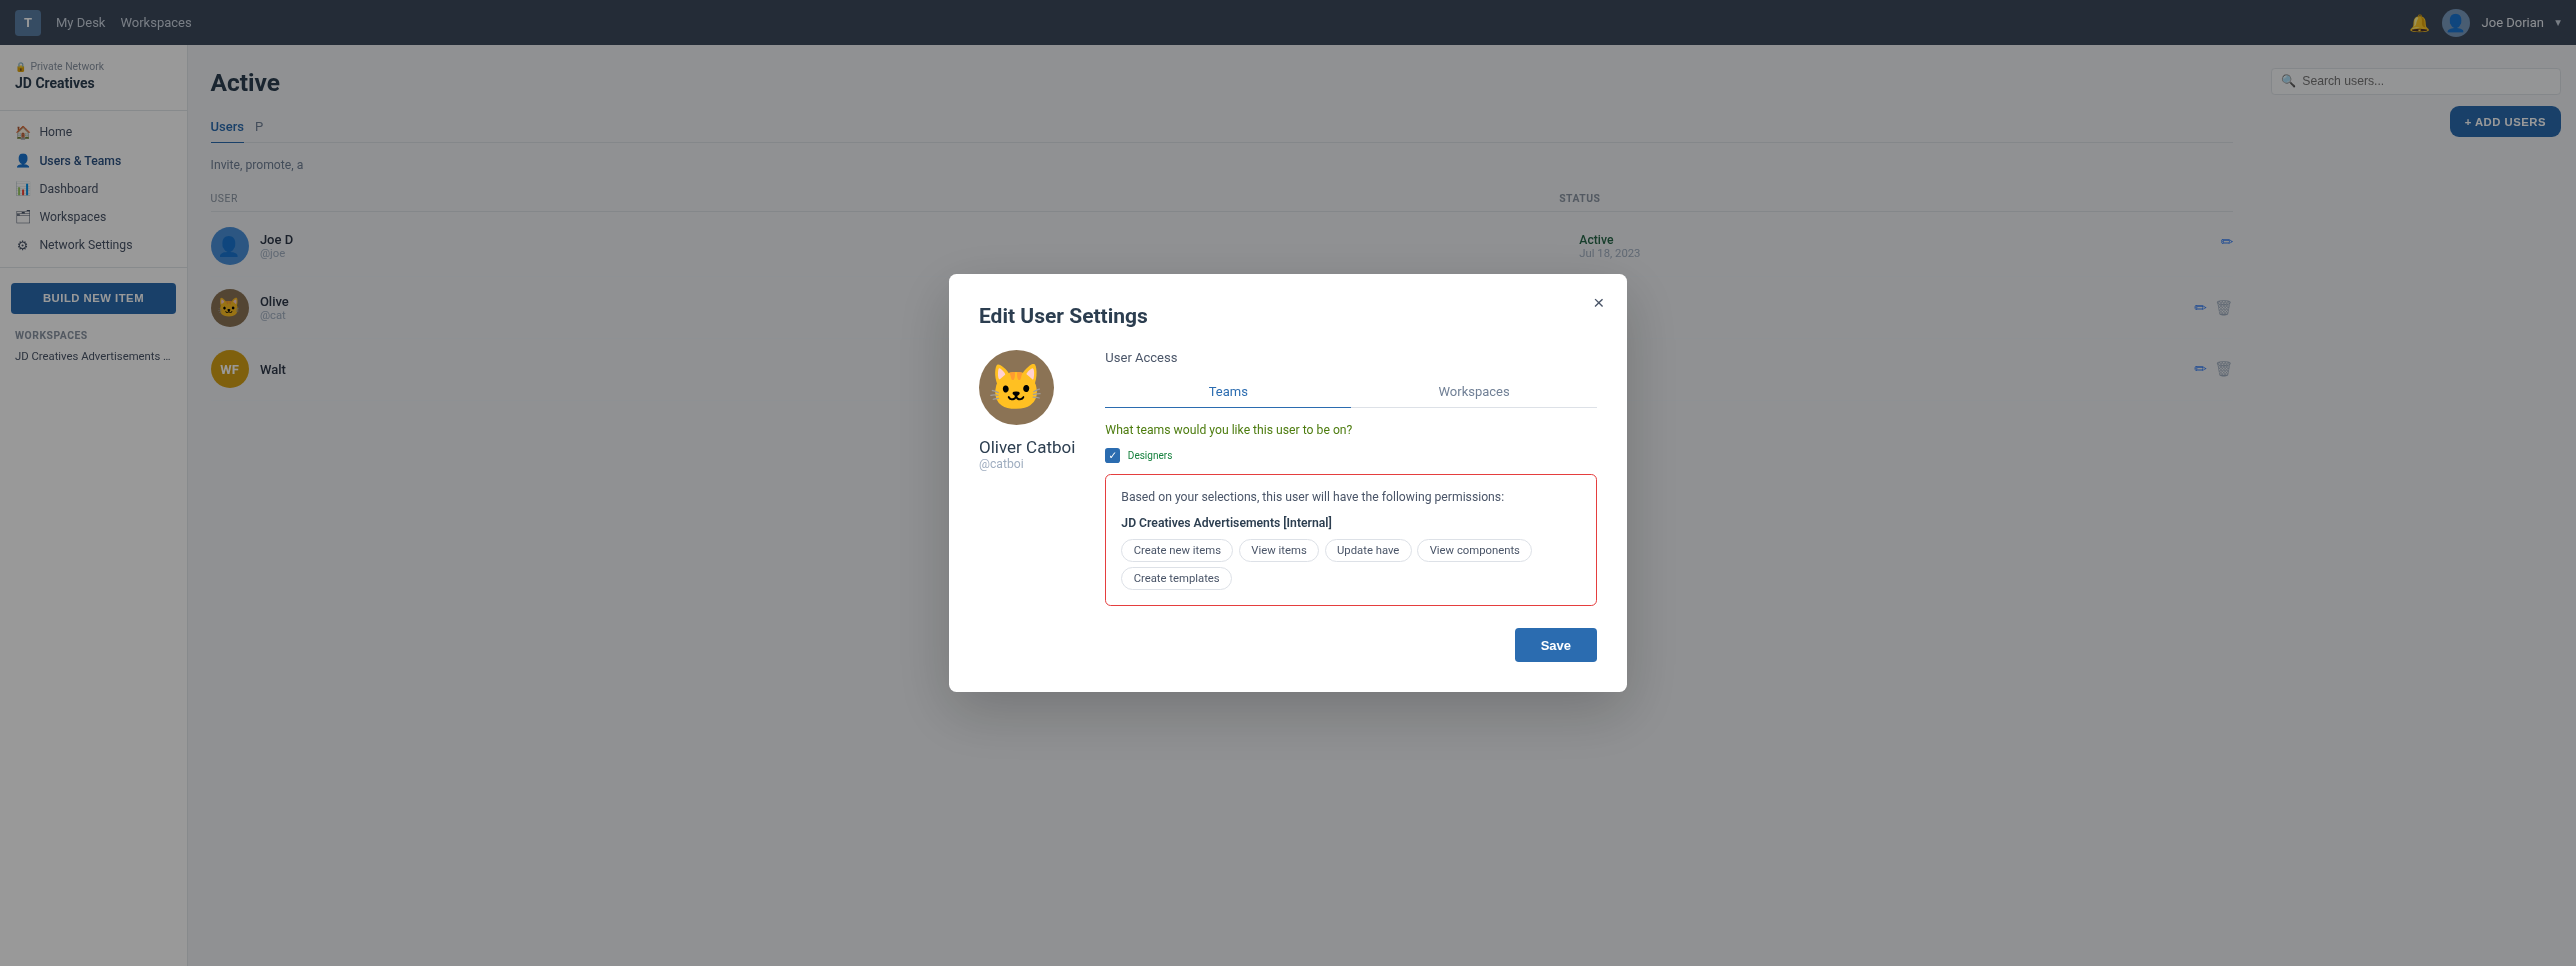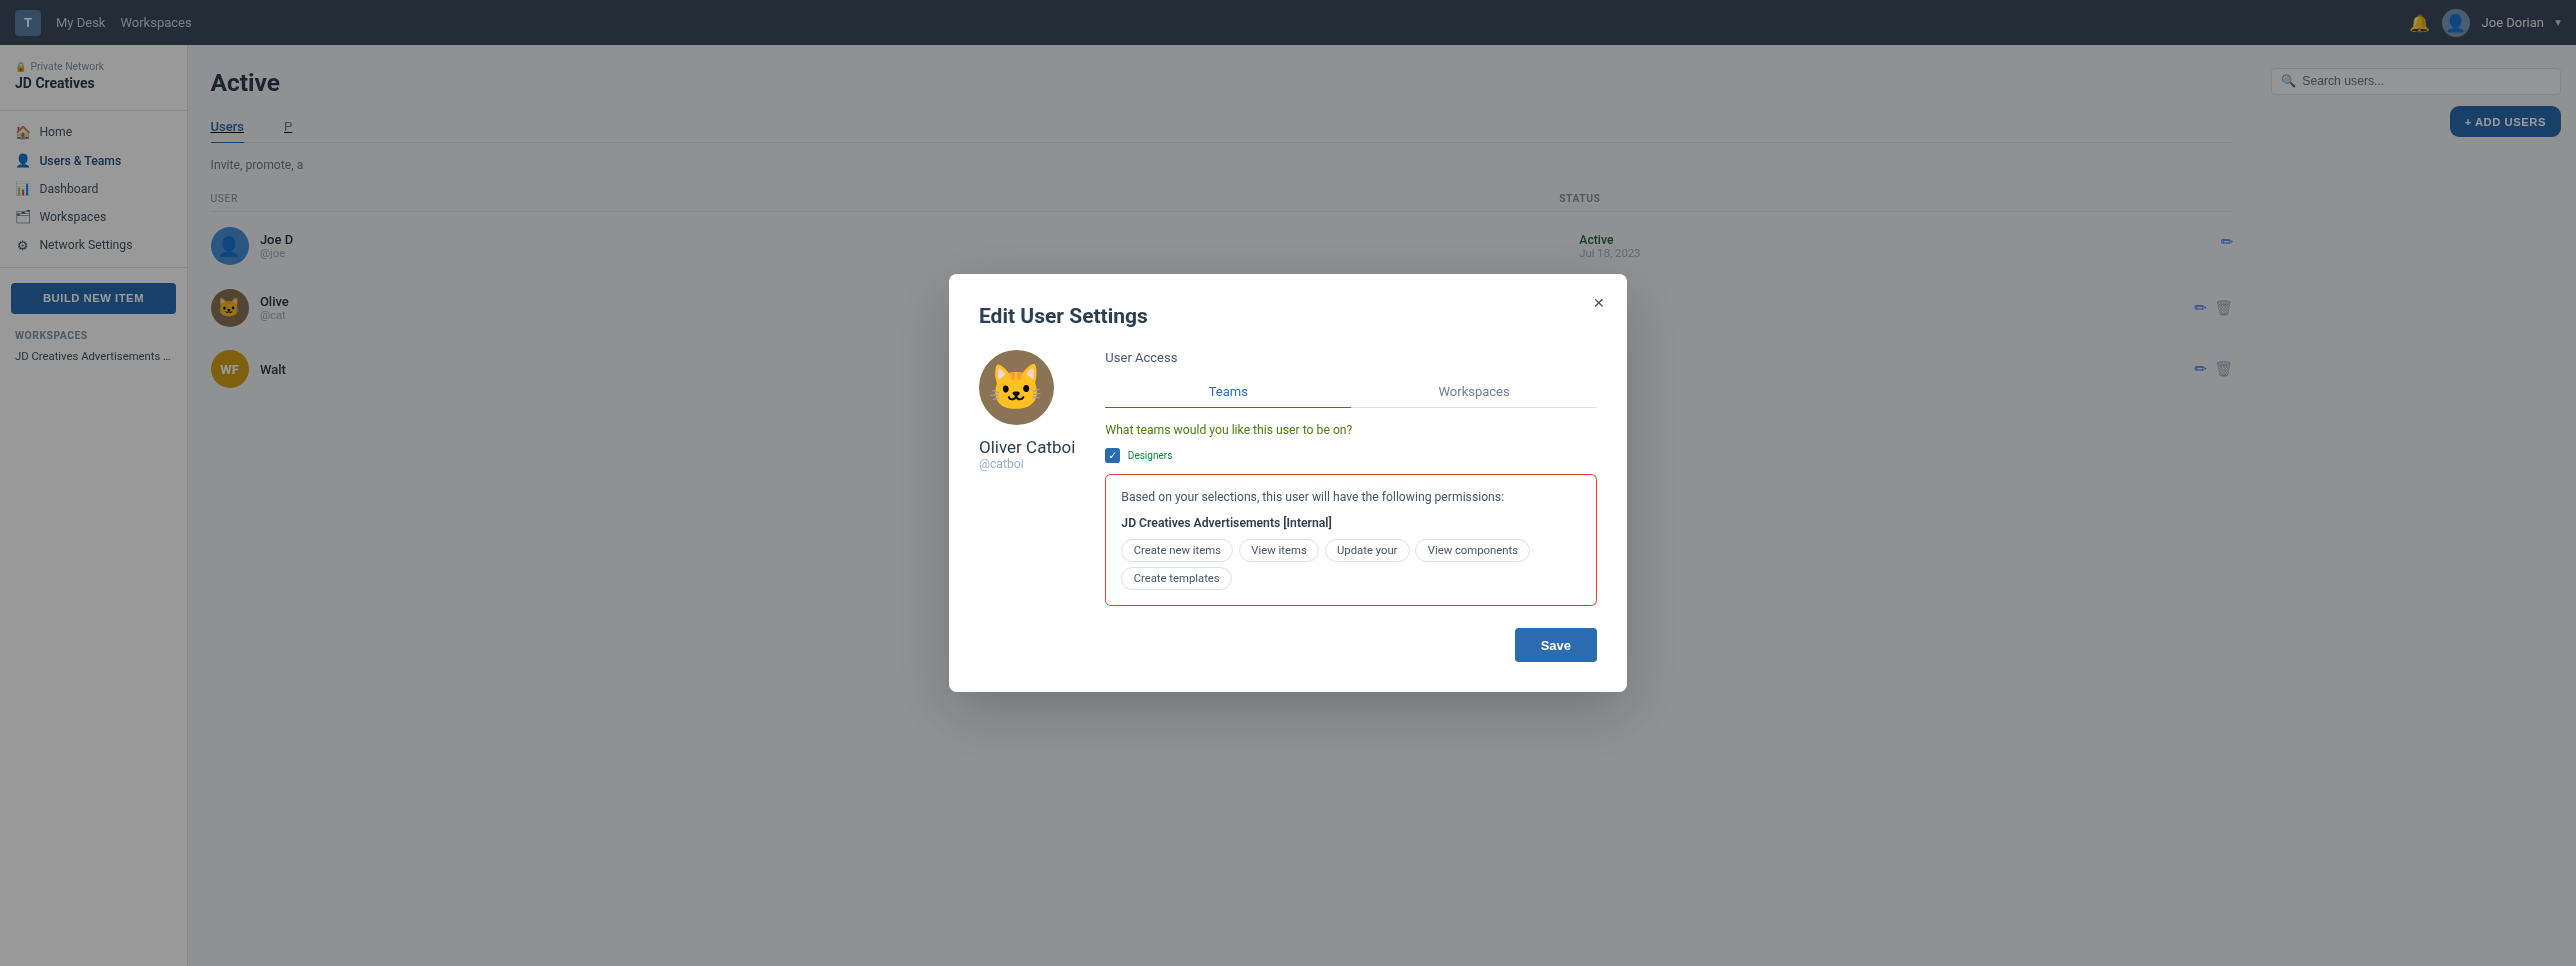--- a/index.html
+++ b/index.html
@@ -134,22 +134,21 @@
     .page-title {
       font-size: 24.5px;
       font-weight: 700;
       color: #2c3e50;
       margin-bottom: 15px;
     }
     .tabs {
       display: flex;
       border-bottom: 0.9px solid #dde1e7;
       margin-bottom: 15px;
-      gap: 40px;
-      text-decoration: underline;
+      gap: 11px;
     }
     .tab {
       padding: 7.5px 0;
       font-size: 13px;
       color: #718096;
       cursor: pointer;
       border-bottom: 1.9px solid transparent;
       margin-bottom: -0.9px;
     }
     .tab.active {
@@ -574,21 +573,21 @@
           </div>
           <span class="checkbox-label">Designers</span>
         </div>
 
         <div class="permissions-box">
           <div class="permissions-text">Based on your selections, this user will have the following permissions:</div>
           <div class="permissions-workspace">JD Creatives Advertisements [Internal]</div>
           <div class="permissions-tags">
             <span class="permission-tag">Create new items</span>
             <span class="permission-tag">View items</span>
-            <span class="permission-tag">Update your</span>
+            <span class="permission-tag">Update have</span>
             <span class="permission-tag">View components</span>
             <span class="permission-tag">Create templates</span>
           </div>
         </div>
       </div>
     </div>
 
     <div class="modal-footer">
       <button class="save-btn">Save</button>
     </div>

